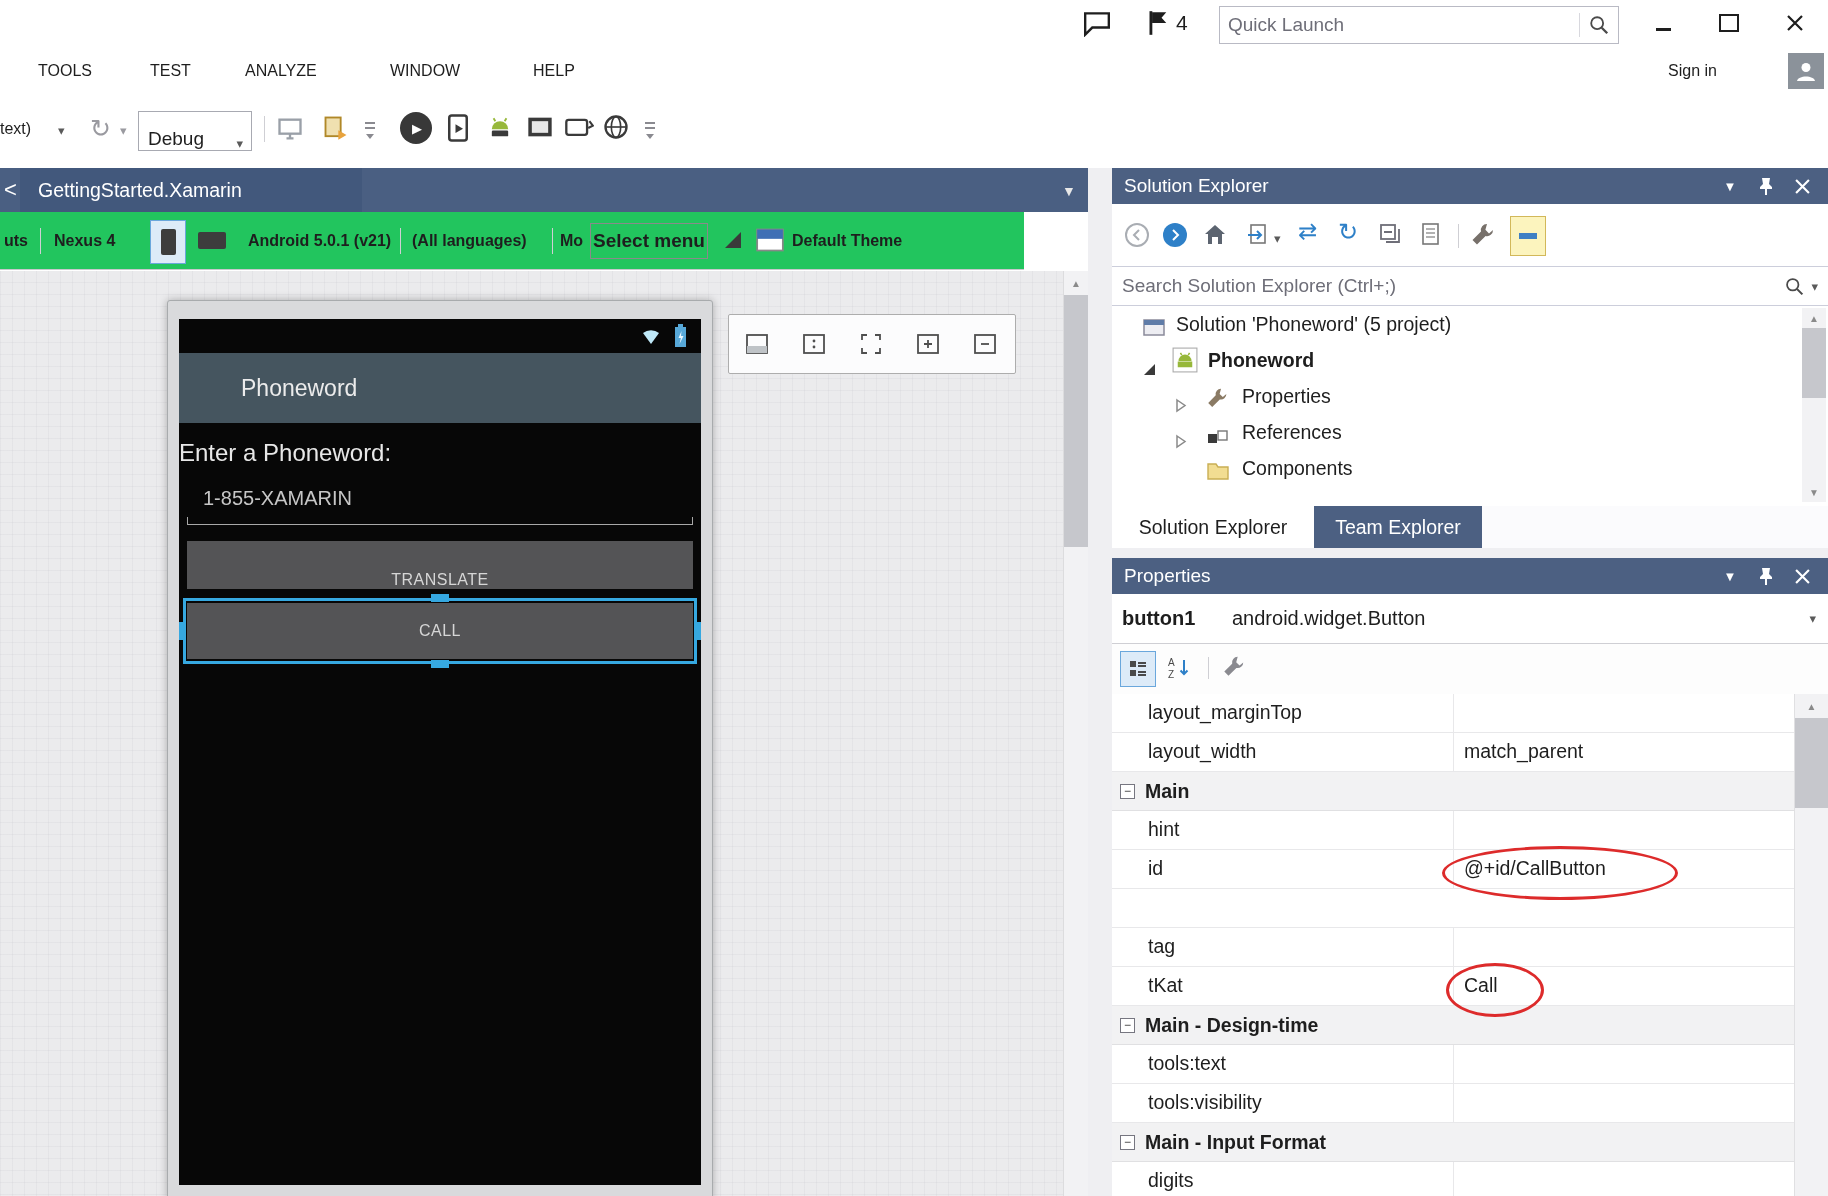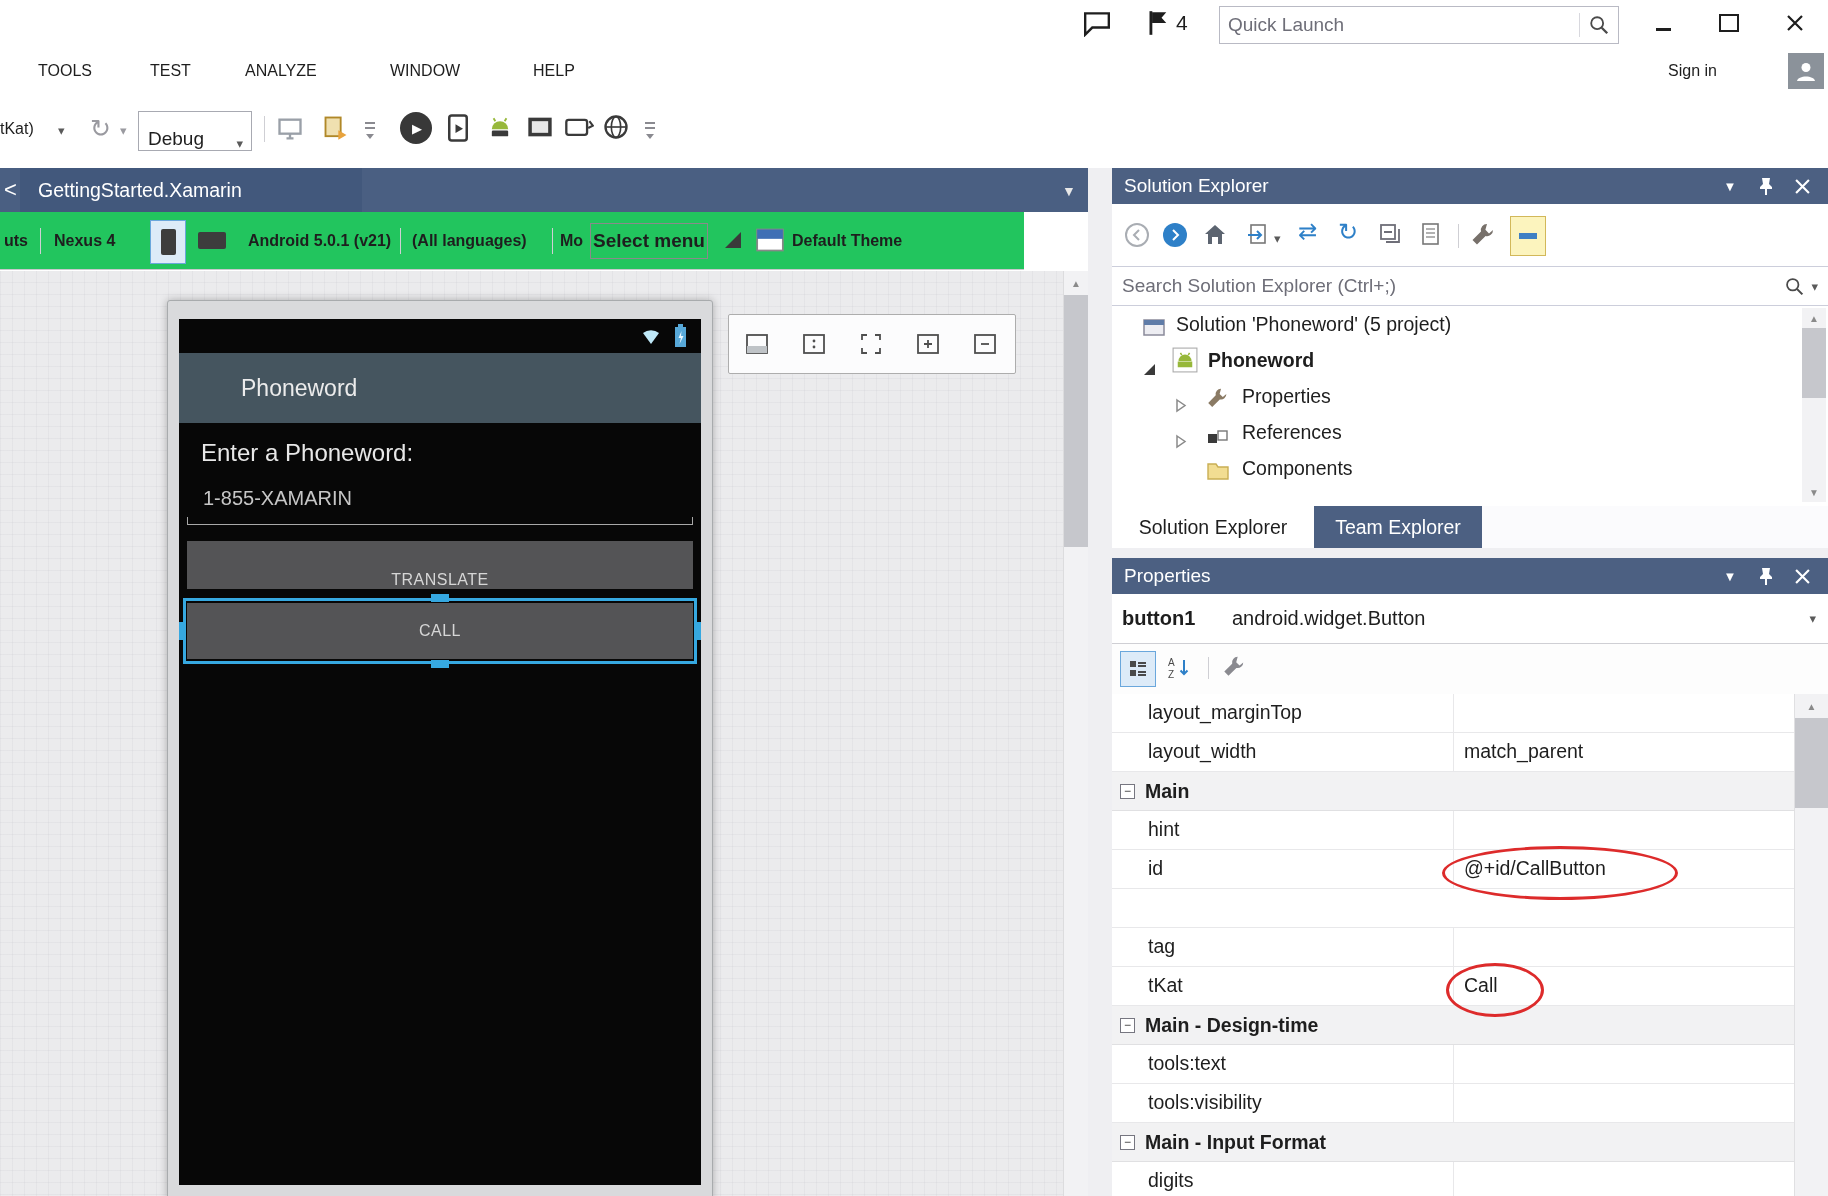--- a/index.html
+++ b/index.html
@@ -46,21 +46,21 @@
   .surface{left:0;top:271px;width:1063px;height:925px;background:#ebebed;
     background-image:
       linear-gradient(0deg, rgba(90,90,110,0.05) 1px, transparent 1px),
       linear-gradient(90deg, rgba(90,90,110,0.05) 1px, transparent 1px);
     background-size:12px 12px;}
   .phone-frame{left:167px;top:29px;width:546px;height:900px;background:#d9dadc;border:1px solid #a8abad;border-radius:3px;box-shadow:0 0 8px rgba(0,0,0,.28);box-sizing:border-box;}
   .phone-screen{left:11px;top:18px;width:522px;height:866px;background:#070707;overflow:hidden;}
   .statusbar{height:34px;position:relative;}
   .actionbar{height:70px;background:#45555f;display:flex;align-items:center;}
   .actionbar .t{color:#ececec;font-size:23px;padding-left:62px;}
-  .p-label{margin-top:16px;padding-left:22px;font-size:24px;color:#e8e8e8;}
+  .p-label{margin-top:16px;padding-left:0;font-size:24px;color:#e8e8e8;}
   .p-input{margin:20px 8px 0 8px;position:relative;padding:0 0 14px 16px;font-size:20px;color:#c6c6c6;border-bottom:1px solid #a8a8a8;}
   .p-input::before,.p-input::after{content:"";position:absolute;bottom:0;width:1px;height:7px;background:#a8a8a8;}
   .p-input::before{left:0;} .p-input::after{right:0;}
   .abtn{margin:16px 8px 0 8px;height:48px;background:#545456;color:#d6d6d6;font-size:16px;letter-spacing:.5px;display:flex;align-items:flex-end;justify-content:center;}
   .call-wrap{margin-top:14px;position:relative;height:56px;}
   .call-btn{margin:0 8px;height:56px;background:#545456;color:#d6d6d6;font-size:16px;letter-spacing:.5px;display:flex;align-items:center;justify-content:center;}
   .sel-outline{position:absolute;left:4px;right:4px;top:-5px;bottom:-5px;border:3px solid #36a8e0;pointer-events:none;}
   .handle{position:absolute;background:#36a8e0;}
   .float-tools{left:728px;top:43px;width:286px;height:58px;background:#fcfcfd;border:1px solid #adadad;border-radius:2px;display:flex;}
   .ft-btn{width:56.8px;display:flex;align-items:center;justify-content:center;}
@@ -153,21 +153,21 @@
   <span class="abs txt menu-item" style="left:1668px;">Sign in</span>
   <span class="abs" style="left:1788px;top:7px;width:36px;height:36px;background:#8b929a;display:flex;align-items:center;justify-content:center;">
     <svg width="24" height="24" viewBox="0 0 24 24">
         <circle cx="12" cy="8.5" r="4.5" fill="#fff"></circle>
         <path d="M3 22c1-6 17-6 18 0z" fill="#fff"></path>
       </svg>
   </span>
 </div>
 
 <div class="abs toolbar">
-  <span class="abs txt" style="left:0;line-height:66px;">tKat)</span>
+  <span class="abs txt" style="left:0;line-height:66px;">text)</span>
   <span class="abs caret" style="left:58px;top:28px;">▾</span>
 
   <span class="abs" style="left:90px;top:18px;font-size:25px;color:#9a9aa0;">↻</span>
   <span class="abs caret" style="left:120px;top:28px;color:#9a9aa0;">▾</span>
 
   <div class="abs combo" style="left:138px;top:15px;width:112px;height:38px;">
     <span class="lbl">Debug</span>
     <span class="caret" style="padding:0 8px;">▾</span>
   </div>
 

